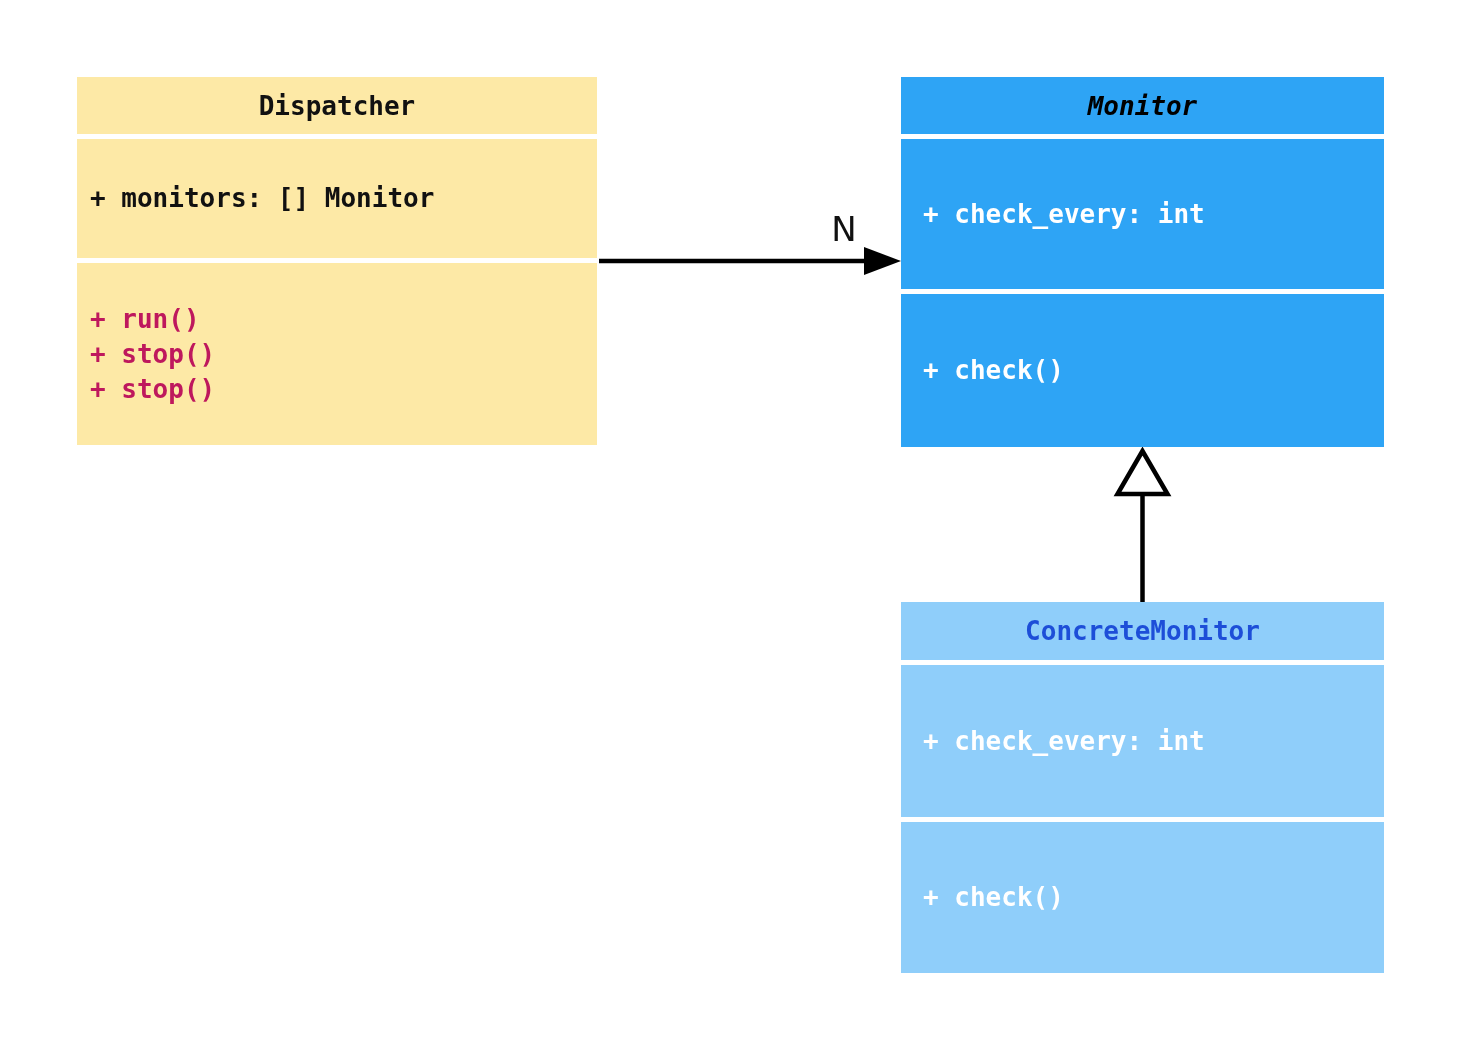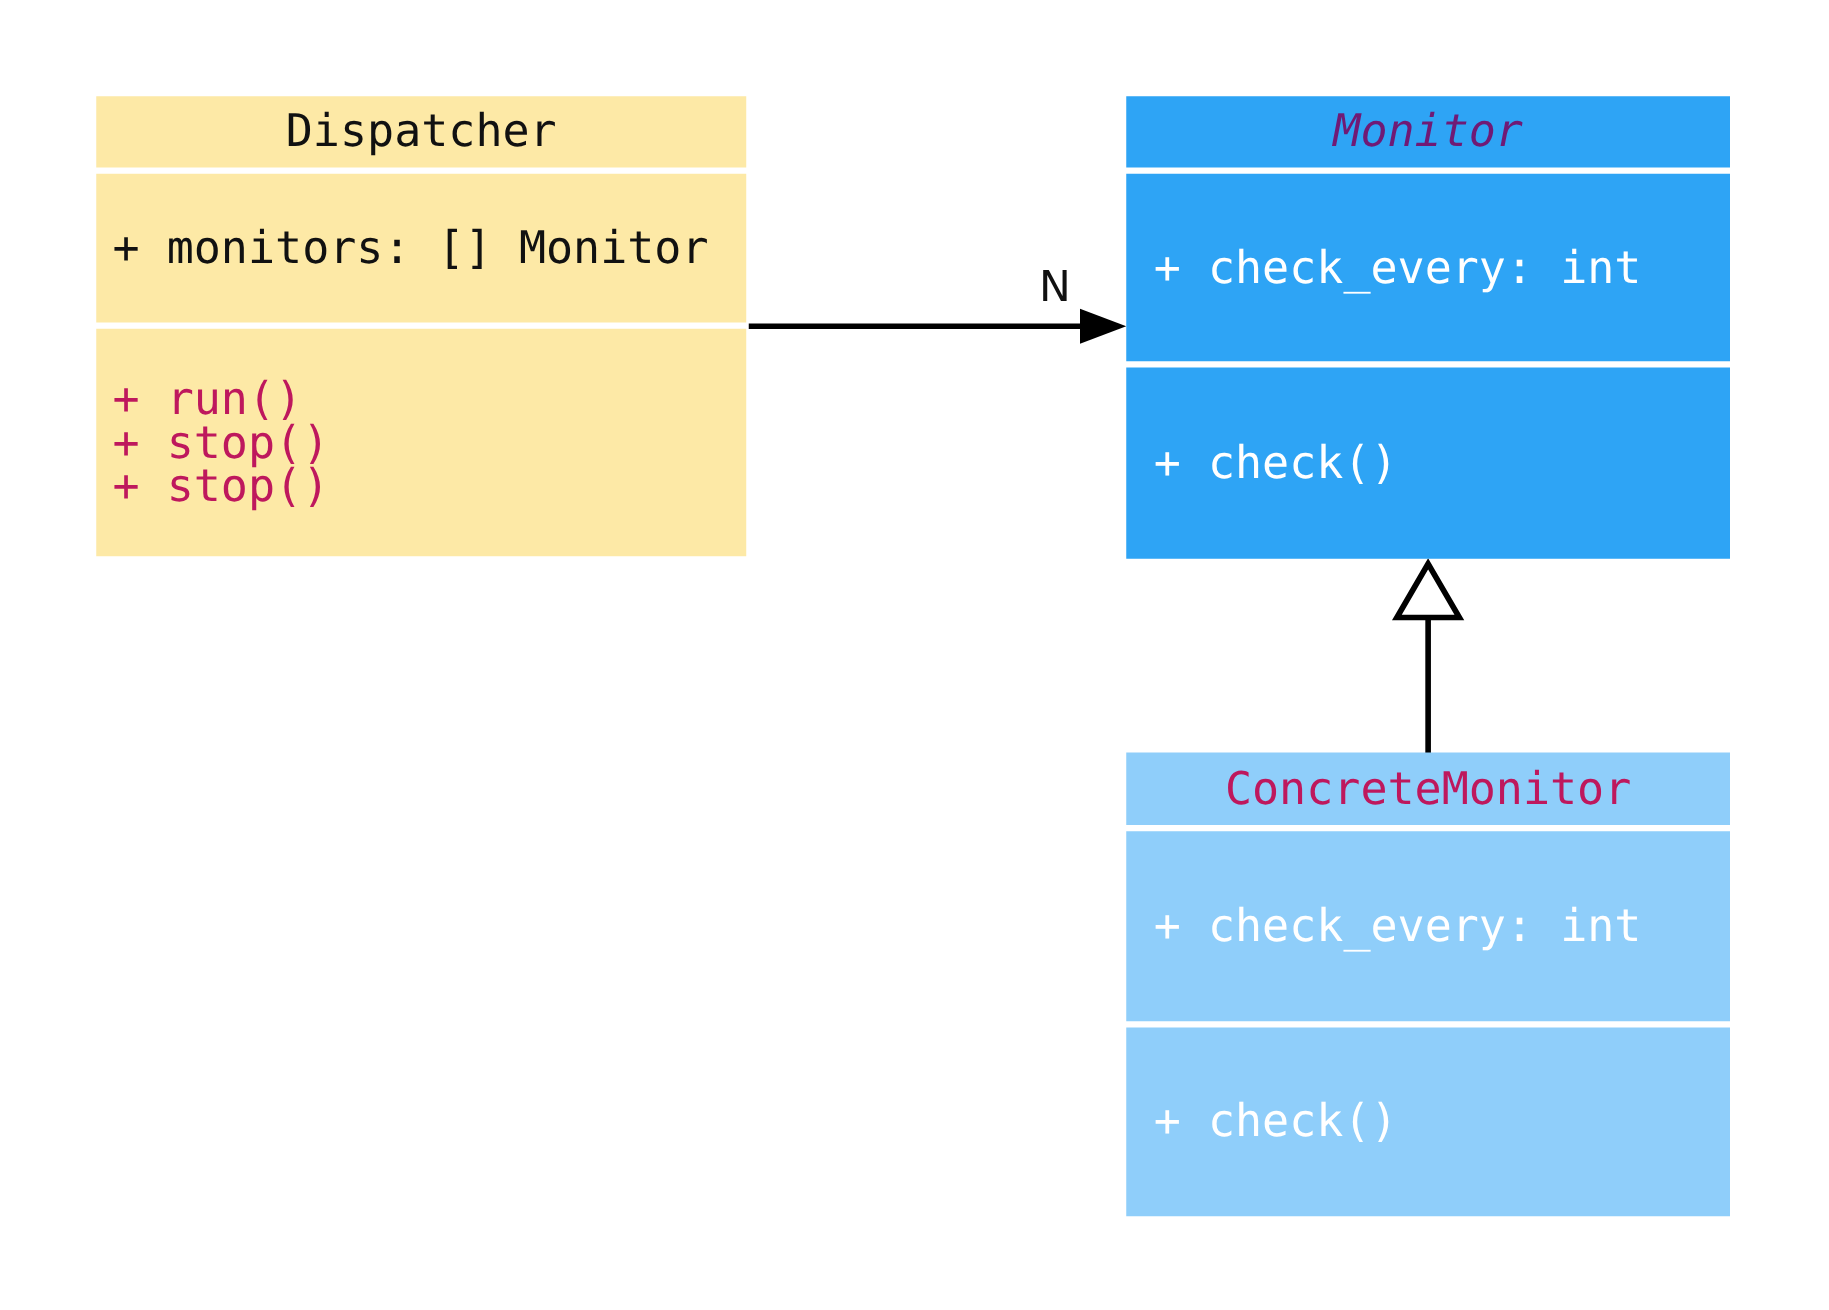--- a/index.html
+++ b/index.html
@@ -6,21 +6,21 @@
   #canvas {
     position:relative;
     width:1463px;
     height:1048px;
     background:#ffffff;
     font-family:"DejaVu Sans Mono", monospace;
     overflow:hidden;
   }
   #edges { position:absolute; left:0; top:0; width:1463px; height:1048px; pointer-events:none; }
   .uml-class { position:absolute; display:flex; flex-direction:column; row-gap:5px; }
-  .row { width:100%; box-sizing:border-box; font-size:36px; }
+  .row { width:100%; box-sizing:border-box; font-size:26px;font-weight:bold; }
   .title { display:flex; align-items:center; justify-content:center; }
   .attrs, .methods { display:flex; flex-direction:column; justify-content:center; }
   .line { line-height:35px; white-space:pre; }
 
   #cls-dispatcher { left:77px; top:77px; width:520px; }
   #cls-dispatcher .attrs, #cls-dispatcher .methods { padding-left:13px; }
   #cls-dispatcher .title   { height:57px; }
   #cls-dispatcher .attrs   { height:119px; }
   #cls-dispatcher .methods { height:182px; }
 
@@ -62,31 +62,31 @@
       <div class="line">+ monitors: [] Monitor</div>
     </div>
     <div class="row methods" style="background: rgb(253, 233, 166); color: #be185d;">
       <div class="line">+ run()</div>
       <div class="line">+ stop()</div>
       <div class="line">+ stop()</div>
     </div>
   </div>
 
   <div class="uml-class" id="cls-monitor">
-    <div class="row title" style="background: rgb(46, 164, 245); color: #701a75; font-style: italic;">Monitor</div>
+    <div class="row title" style="background: rgb(46, 164, 245); color: #000000; font-style: italic;">Monitor</div>
     <div class="row attrs" style="background: rgb(46, 164, 245); color: rgb(255, 255, 255);">
       <div class="line">+ check_every: int</div>
     </div>
     <div class="row methods" style="background: rgb(46, 164, 245); color: rgb(255, 255, 255);">
       <div class="line">+ check()</div>
     </div>
   </div>
 
   <div class="uml-class" id="cls-concrete">
-    <div class="row title" style="background: rgb(143, 206, 250); color: #be185d;">ConcreteMonitor</div>
+    <div class="row title" style="background: rgb(143, 206, 250); color: #1d4ed8;">ConcreteMonitor</div>
     <div class="row attrs" style="background: rgb(143, 206, 250); color: rgb(255, 255, 255);">
       <div class="line">+ check_every: int</div>
     </div>
     <div class="row methods" style="background: rgb(143, 206, 250); color: rgb(255, 255, 255);">
       <div class="line">+ check()</div>
     </div>
   </div>
 
 </div>
 

